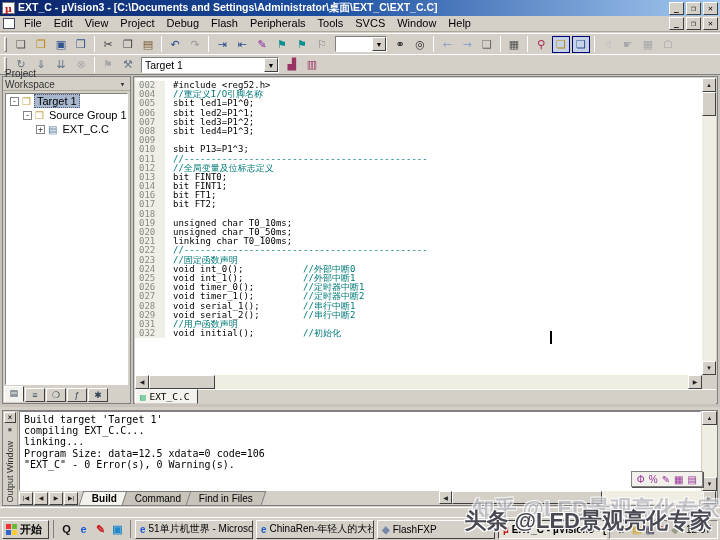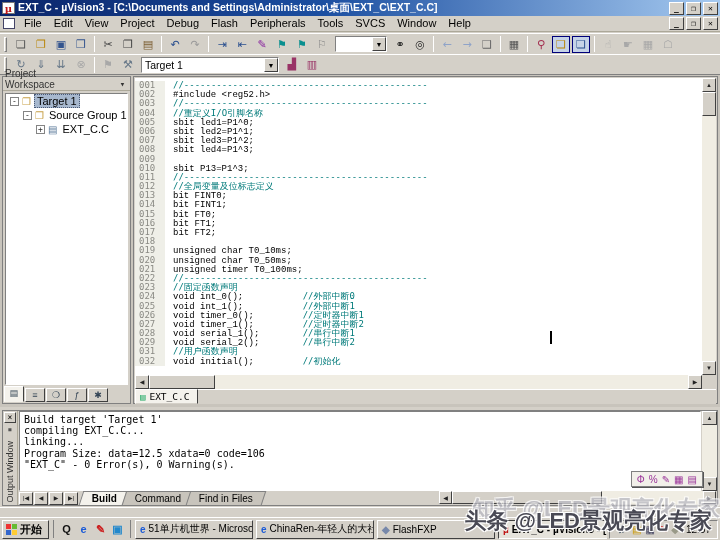--- a/index.html
+++ b/index.html
@@ -45,21 +45,21 @@
   .tree-label.sel{background:#a7b8ce;border:1px dotted #4a5a77;}
   .ws-tabs{position:absolute;left:1px;bottom:1px;height:16px;display:flex;align-items:flex-end;}
   .wtab{width:20px;height:14px;border:1px solid;border-color:#fff #404040 #404040 #fff;background:#d4d0c8;font-size:9px;line-height:12px;text-align:center;color:#345;margin-right:1px;}
   .wtab.active{background:#f4f2ec;height:16px;border-bottom-color:#f4f2ec;}
 
   .editor{position:absolute;left:133px;top:76px;width:585px;height:328px;background:#d4d0c8;border:1px solid #808080;}
   .code{position:absolute;left:1px;top:1px;right:15px;height:297px;background:#fff;overflow:hidden;padding-top:3px;}
   .codeline{height:9.2px;overflow:hidden;white-space:pre;font:9px/9.2px "DejaVu Sans Mono",monospace;}
   .lnum{display:inline-block;width:30px;background:#efefe8;color:#8a8a84;padding-left:4px;}
   .codeline .gap{display:inline-block;width:8px;}
-  .cd{color:#000;font-family:Liberation Mono, monospace;}
+  .cd{color:#000;}
   .cm{color:#007a7a;}
   .caret{position:absolute;left:416px;top:254px;width:2px;height:13px;background:#000;}
 
   
   .sb-btn{position:absolute;width:14px;height:14px;background:#d4d0c8;border:1px solid;border-color:#fff #404040 #404040 #fff;font-size:6px;line-height:12px;text-align:center;color:#222;}
   .sb-thumb{position:absolute;background:#d4d0c8;border:1px solid;border-color:#fff #404040 #404040 #fff;}
   .ed-vscroll{position:absolute;right:1px;top:1px;width:14px;height:297px;background:#f0ede3;}
   .ed-hscroll{position:absolute;left:1px;top:298px;height:14px;right:15px;background:#f0ede3;}
   .ed-tabs{position:absolute;left:1px;top:312px;right:1px;height:15px;background:#d4d0c8;display:flex;align-items:flex-end;border-top:1px solid #fff;}
   .edtab{display:flex;align-items:center;height:15px;background:#f4f2ec;border:1px solid;border-color:#fff #404040 #d4d0c8 #fff;padding:0 8px 0 4px;font-size:9.5px;font-family:"DejaVu Sans Mono",monospace;}
@@ -238,41 +238,38 @@
         <span class="wtab active">▤</span>
         <span class="wtab">≡</span>
         <span class="wtab">❍</span>
         <span class="wtab">ƒ</span>
         <span class="wtab">✱</span>
       </div>
   </div>
 
   <div class="editor">
     <div class="code" id="code">
-        <div class="codeline"><span class="lnum">001</span><span class="gap"></span><span class="cm">//---------------------------------------------</span></div>
         <div class="codeline"><span class="lnum">002</span><span class="gap"></span><span class="cd">#include &lt;reg52.h&gt;</span></div>
-        <div class="codeline"><span class="lnum">003</span><span class="gap"></span><span class="cm">//---------------------------------------------</span></div>
         <div class="codeline"><span class="lnum">004</span><span class="gap"></span><span class="cm">//重定义I/O引脚名称</span></div>
         <div class="codeline"><span class="lnum">005</span><span class="gap"></span><span class="cd">sbit led1=P1^0;</span></div>
         <div class="codeline"><span class="lnum">006</span><span class="gap"></span><span class="cd">sbit led2=P1^1;</span></div>
         <div class="codeline"><span class="lnum">007</span><span class="gap"></span><span class="cd">sbit led3=P1^2;</span></div>
         <div class="codeline"><span class="lnum">008</span><span class="gap"></span><span class="cd">sbit led4=P1^3;</span></div>
         <div class="codeline"><span class="lnum">009</span><span class="gap"></span></div>
         <div class="codeline"><span class="lnum">010</span><span class="gap"></span><span class="cd">sbit P13=P1^3;</span></div>
         <div class="codeline"><span class="lnum">011</span><span class="gap"></span><span class="cm">//---------------------------------------------</span></div>
         <div class="codeline"><span class="lnum">012</span><span class="gap"></span><span class="cm">//全局变量及位标志定义</span></div>
         <div class="codeline"><span class="lnum">013</span><span class="gap"></span><span class="cd">bit FINT0;</span></div>
         <div class="codeline"><span class="lnum">014</span><span class="gap"></span><span class="cd">bit FINT1;</span></div>
-        <div class="codeline"><span class="lnum">015</span><span class="gap"></span><span class="cd">bit FT0;</span></div>
         <div class="codeline"><span class="lnum">016</span><span class="gap"></span><span class="cd">bit FT1;</span></div>
         <div class="codeline"><span class="lnum">017</span><span class="gap"></span><span class="cd">bit FT2;</span></div>
         <div class="codeline"><span class="lnum">018</span><span class="gap"></span></div>
         <div class="codeline"><span class="lnum">019</span><span class="gap"></span><span class="cd">unsigned char T0_10ms;</span></div>
         <div class="codeline"><span class="lnum">020</span><span class="gap"></span><span class="cd">unsigned char T0_50ms;</span></div>
-        <div class="codeline"><span class="lnum">021</span><span class="gap"></span><span class="cd">unsigned timer T0_100ms;</span></div>
+        <div class="codeline"><span class="lnum">021</span><span class="gap"></span><span class="cd">linking char T0_100ms;</span></div>
         <div class="codeline"><span class="lnum">022</span><span class="gap"></span><span class="cm">//---------------------------------------------</span></div>
         <div class="codeline"><span class="lnum">023</span><span class="gap"></span><span class="cm">//固定函数声明</span></div>
         <div class="codeline"><span class="lnum">024</span><span class="gap"></span><span class="cd">void int_0();           </span><span class="cm">//外部中断0</span></div>
         <div class="codeline"><span class="lnum">025</span><span class="gap"></span><span class="cd">void int_1();           </span><span class="cm">//外部中断1</span></div>
         <div class="codeline"><span class="lnum">026</span><span class="gap"></span><span class="cd">void timer_0();         </span><span class="cm">//定时器中断1</span></div>
         <div class="codeline"><span class="lnum">027</span><span class="gap"></span><span class="cd">void timer_1();         </span><span class="cm">//定时器中断2</span></div>
         <div class="codeline"><span class="lnum">028</span><span class="gap"></span><span class="cd">void serial_1();        </span><span class="cm">//串行中断1</span></div>
         <div class="codeline"><span class="lnum">029</span><span class="gap"></span><span class="cd">void serial_2();        </span><span class="cm">//串行中断2</span></div>
         <div class="codeline"><span class="lnum">031</span><span class="gap"></span><span class="cm">//用户函数声明</span></div>
         <div class="codeline"><span class="lnum">032</span><span class="gap"></span><span class="cd">void initial();         </span><span class="cm">//初始化</span></div>

